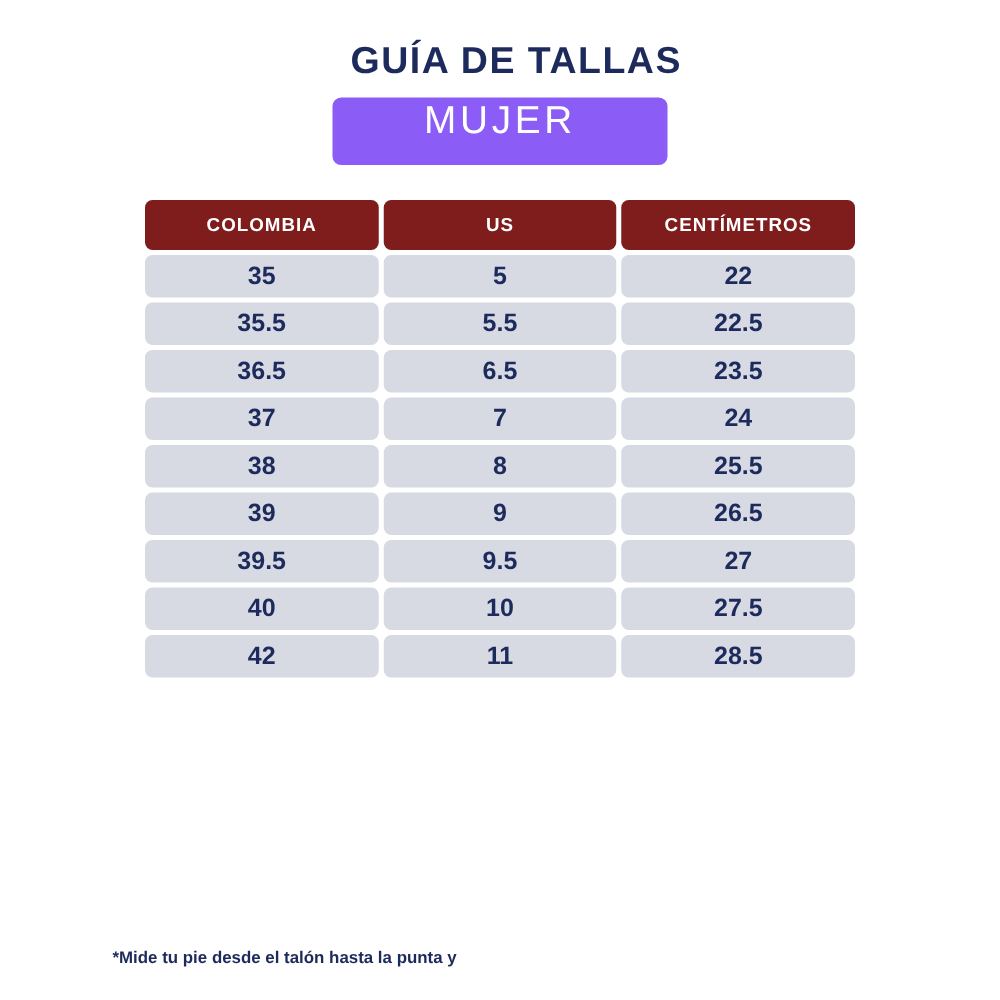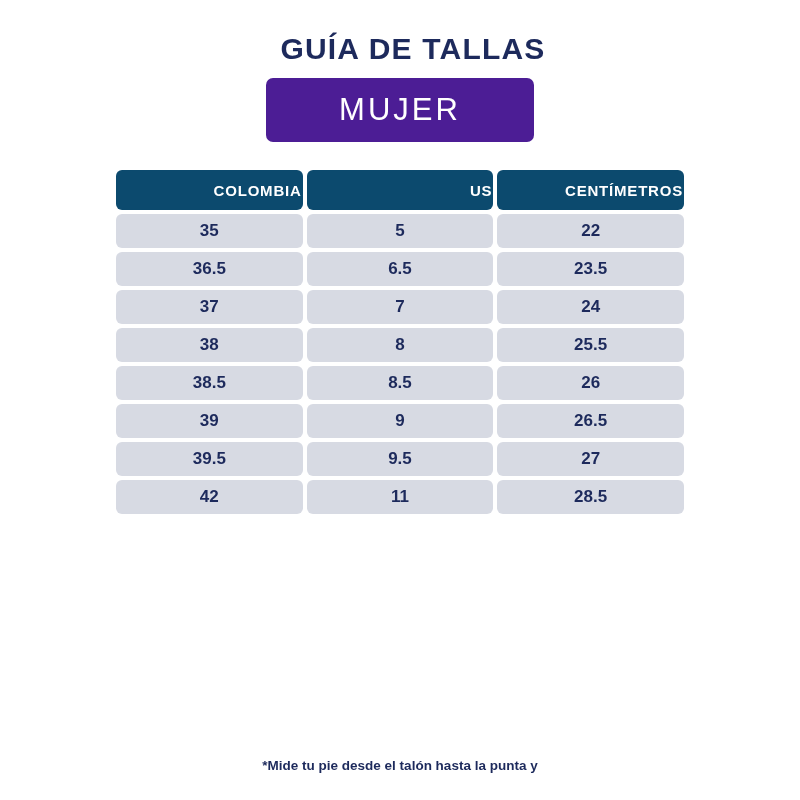--- a/index.html
+++ b/index.html
@@ -30,67 +30,66 @@
     font-weight: bold;
     letter-spacing: 1.2px;
     color: #1d2a5c;
     text-align: right;
     text-transform: uppercase;
     margin-left: 26px;
   }
   .subtitle-bar {
     margin-top: 12px;
     width: 268px;
-    height: 64px;
-    background: #4c1d95;
+    height: 54px;
+    background: #8b5cf6;
     border-radius: 7px;
     display: flex;
-    align-items: center;
+    align-items: flex-start;
     justify-content: center;
   }
   .subtitle-bar .subtitle-text {
     color: #ffffff;
     font-size: 31px;
     letter-spacing: 3px;
     font-weight: 400;
     text-transform: uppercase;
   }
   table.size-table {
     margin-top: 24px;
     border-collapse: separate;
     border-spacing: 4px 4px;
     width: 576px;
     table-layout: fixed;
   }
   table.size-table th {
-    background: #0c4a6e;
+    background: #7f1d1d;
     color: #ffffff;
     font-size: 15px;
     font-weight: bold;
     letter-spacing: 0.8px;
     height: 38px;
     border-radius: 6px;
     text-transform: uppercase;
-    text-align: right;
   }
   table.size-table td {
     background: #d7dae3;
     color: #1d2a5c;
-    font-size: 17px;
+    font-size: 20px;
     font-weight: bold;
     height: 32px;
     text-align: center;
     border-radius: 6px;
   }
   .footnote {
     position: absolute;
     left: 0;
     right: 0;
     bottom: 24px;
-    text-align: center;
+    text-align: left;
     font-size: 13.5px;
     font-weight: bold;
     color: #1d2a5c;
     line-height: 1.45;
     padding: 0 90px;
   }
 </style>
 </head>
 <body>
 
@@ -110,48 +109,53 @@
         <th>CENTÍMETROS</th>
       </tr>
     </thead>
     <tbody>
       <tr>
         <td>35</td>
         <td>5</td>
         <td>22</td>
       </tr>
       <tr>
+        <td>35.5</td>
+        <td>5.5</td>
+        <td>22.5</td>
+      </tr>
+      <tr>
         <td>36.5</td>
         <td>6.5</td>
         <td>23.5</td>
       </tr>
       <tr>
         <td>37</td>
         <td>7</td>
         <td>24</td>
       </tr>
       <tr>
         <td>38</td>
         <td>8</td>
         <td>25.5</td>
       </tr>
       <tr>
-        <td>38.5</td>
-        <td>8.5</td>
-        <td>26</td>
-      </tr>
-      <tr>
         <td>39</td>
         <td>9</td>
         <td>26.5</td>
       </tr>
       <tr>
         <td>39.5</td>
         <td>9.5</td>
         <td>27</td>
+      </tr>
+      <tr>
+        <td>40</td>
+        <td>10</td>
+        <td>27.5</td>
       </tr>
       <tr>
         <td>42</td>
         <td>11</td>
         <td>28.5</td>
       </tr>
     </tbody>
   </table>
 
   <div class="footnote">

